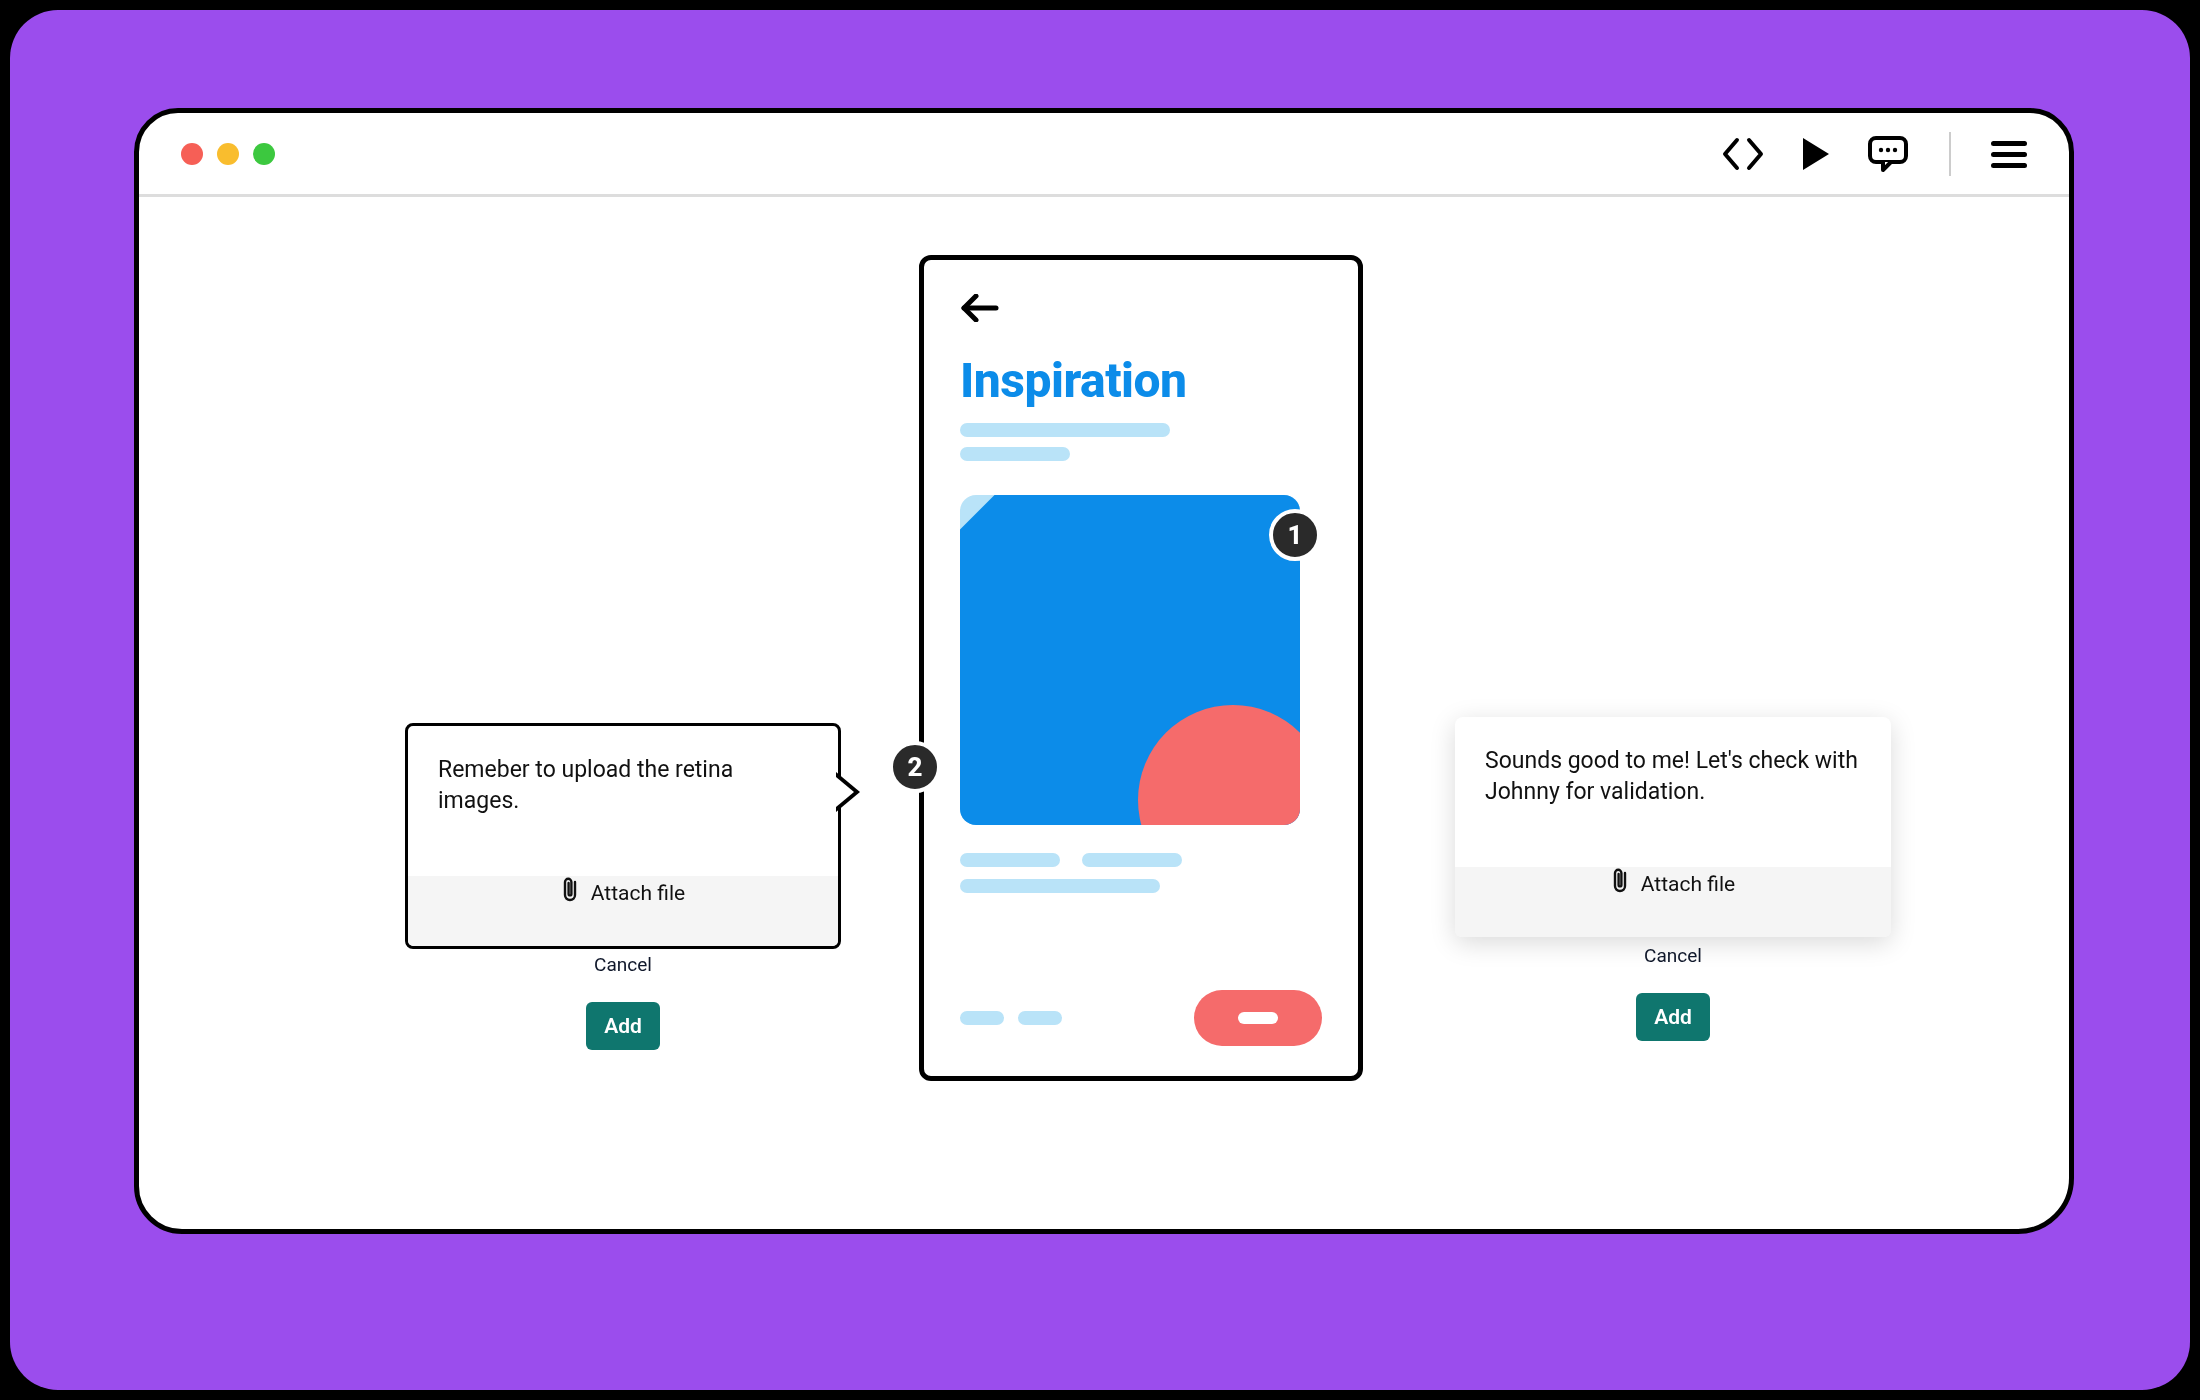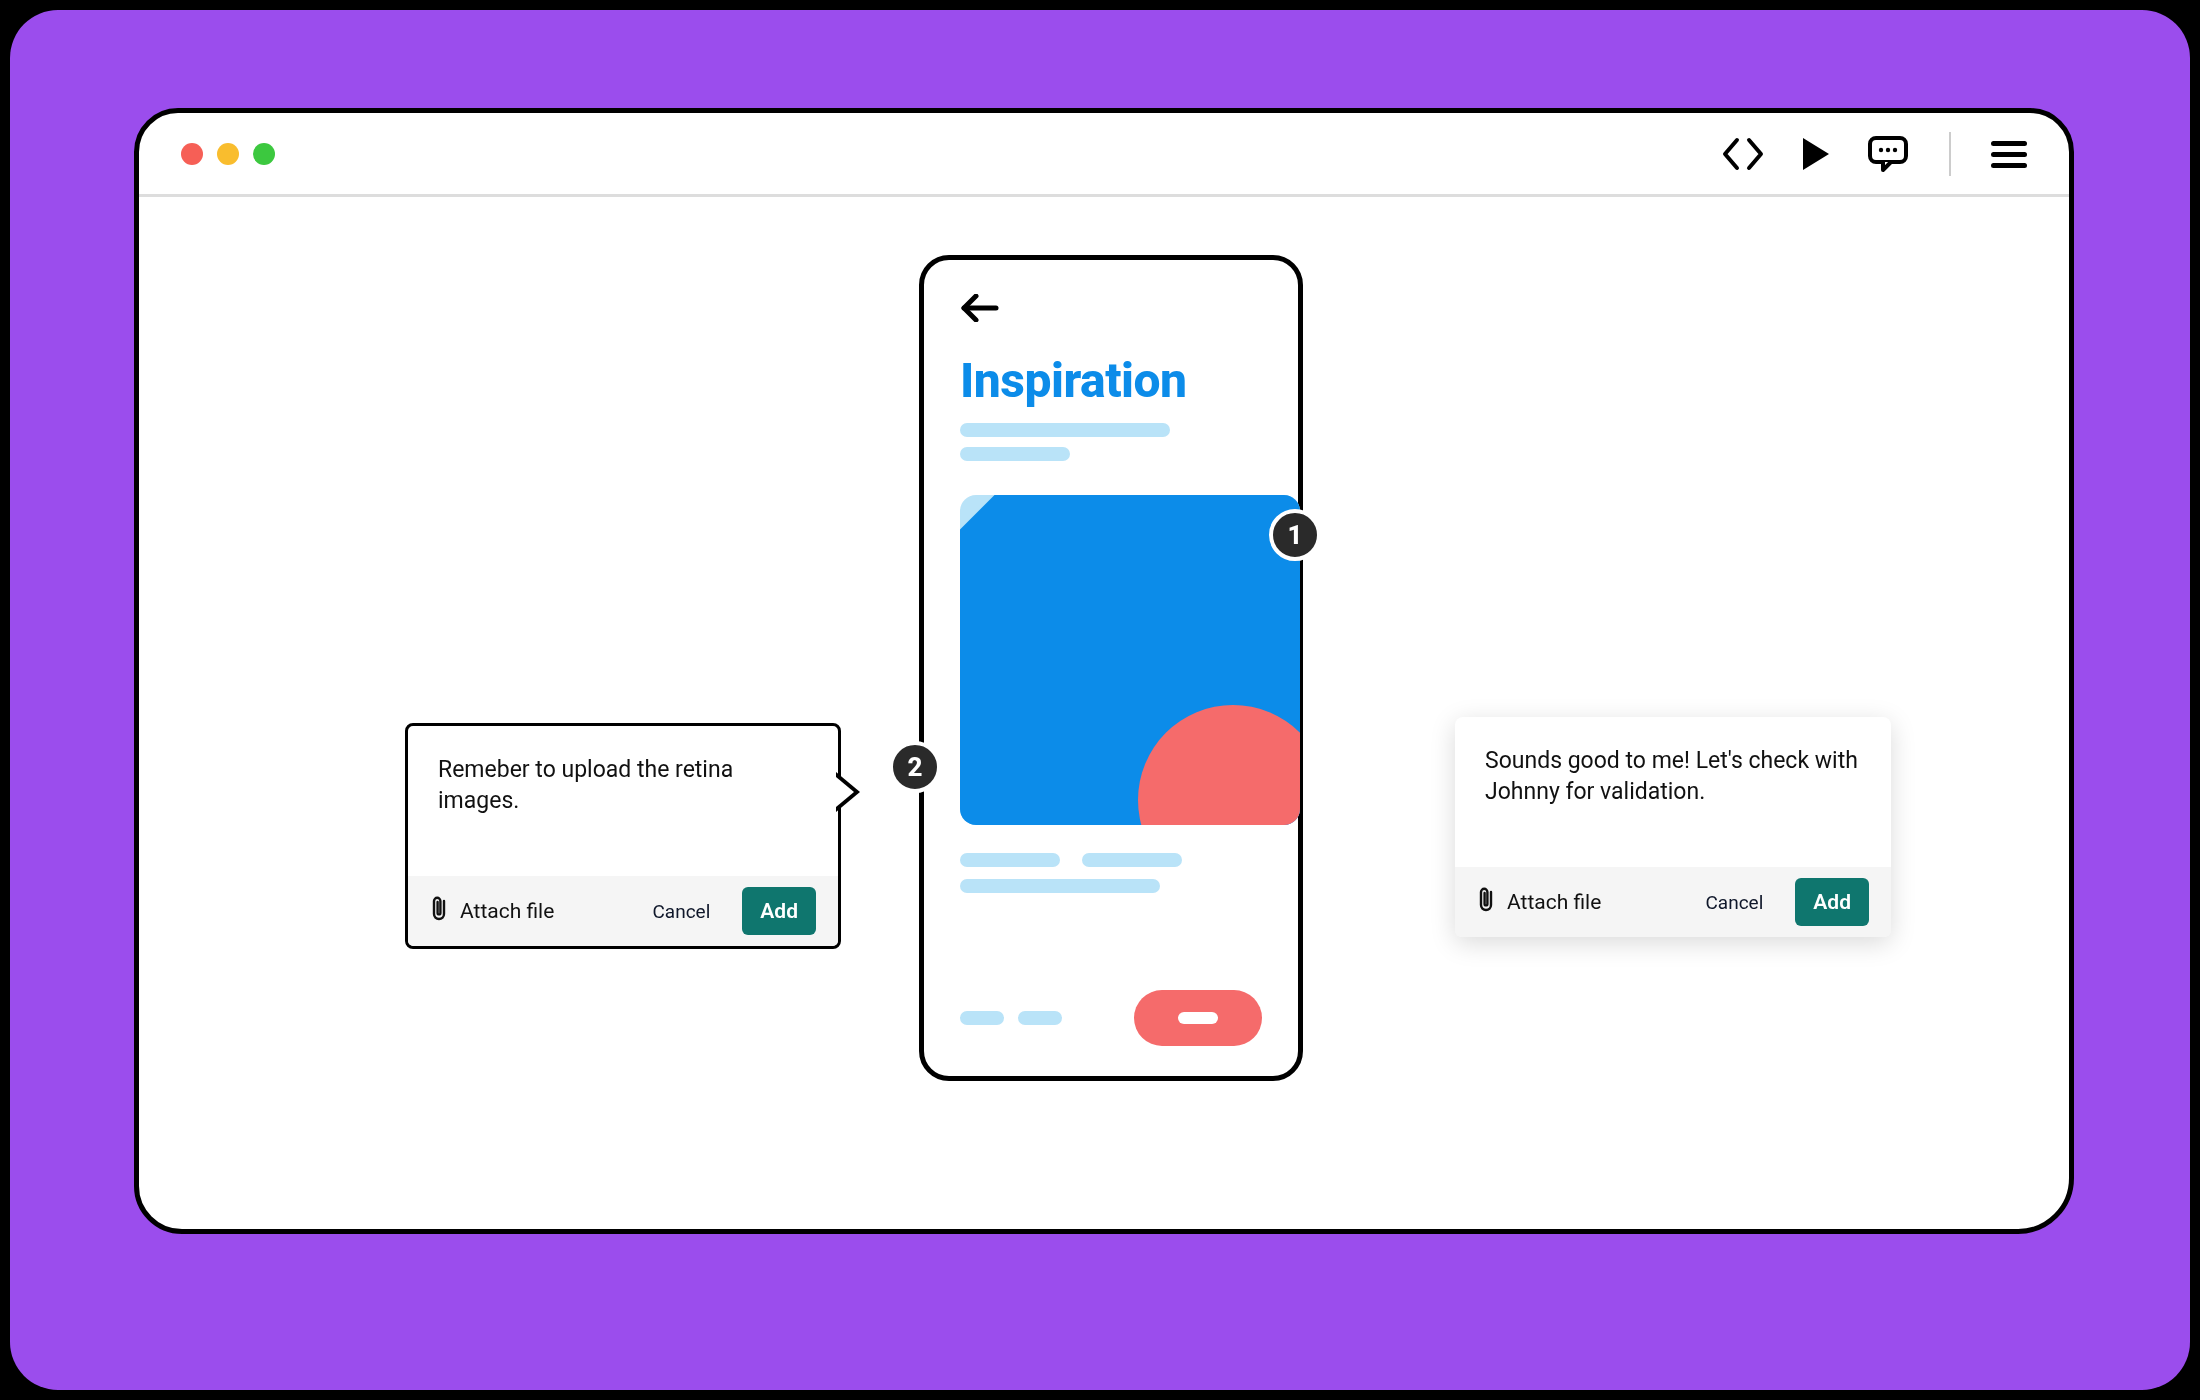--- a/index.html
+++ b/index.html
@@ -46,23 +46,23 @@
   .titlebar-actions { display:flex; align-items:center; gap:34px; }
   .titlebar-actions svg { display:block; }
   .titlebar-divider { width:2px; height:44px; background:#ccc; margin:0 6px; }
 
   .canvas { position:absolute; top:84px; left:0; right:0; bottom:0; }
 
   
   .phone {
     position:absolute;
     left: 780px; top: 58px;
-    width: 384px; height: 826px;
+    width: 444px; height: 826px;
     border: 5px solid #000;
-    border-radius: 30px;
+    border-radius: 12px;
     background:#fff;
     padding: 34px 56px 30px 36px;
   }
   .phone-back-arrow { margin-bottom: 26px; }
   .phone-title {
     font-size: 48px;
     font-weight: 800;
     color: #0C8CE9;
     letter-spacing: -0.5px;
     margin-bottom: 14px;
@@ -138,20 +138,21 @@
     min-height: 150px;
   }
   .comment-footer {
     height: 70px;
     background:#F5F5F5;
     display:flex;
     align-items:center;
     padding: 0 22px;
     gap: 18px;
     border-radius: 0 0 6px 6px;
+    flex-direction: column;
   }
   .attach { display:flex; align-items:center; gap:10px; font-size:21px; color:#111; }
   .footer-spacer { flex:1; }
   .btn-text { font-size:19px; color:#0f172a; padding:8px 14px; }
   .btn-primary {
     background:#0f766e; color:#fff; font-size:21px; font-weight:600;
     padding:12px 18px; border-radius:6px;
   }
 
   .comment-left { left: 266px; top: 526px; }

